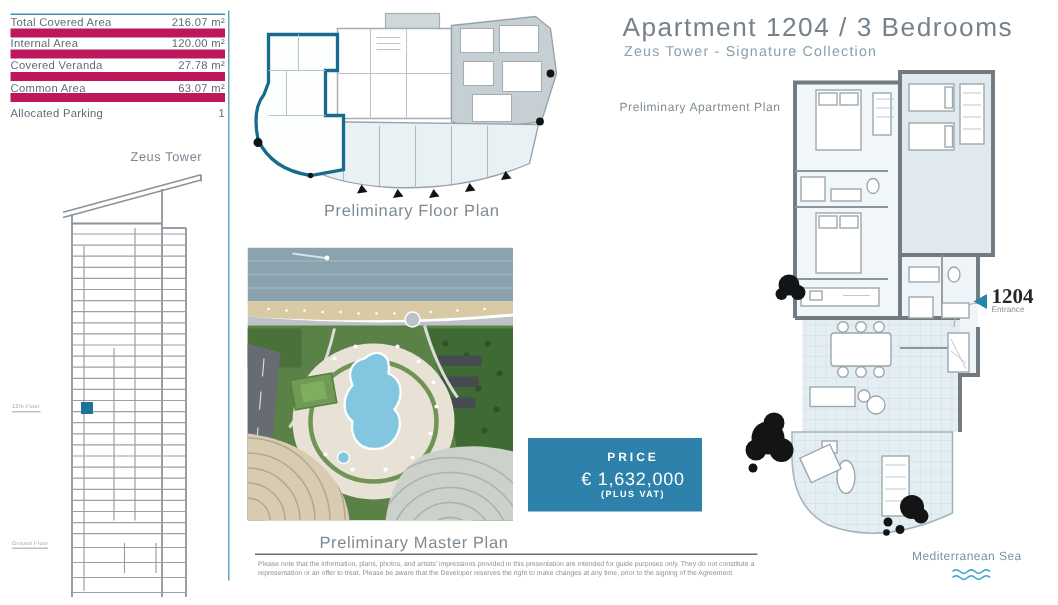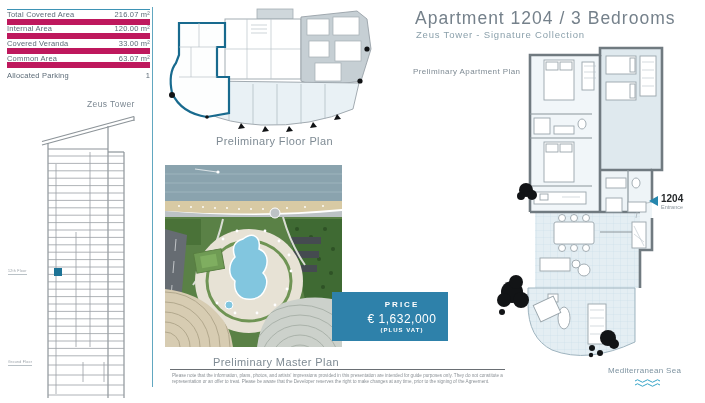--- a/index.html
+++ b/index.html
@@ -30,26 +30,26 @@
   .cap-master { left:213px; top:356px; }
   .master-svg { position:absolute; left:165px; top:165px; }
   
   .title { position:absolute; left:415px; top:8px; font-size:17.5px; color:#75818b; letter-spacing:1px; font-weight:400; }
   .subtitle { position:absolute; left:416px; top:29px; font-size:9.5px; color:#8ba0ab; letter-spacing:0.8px; }
   .cap-apart { left:413px; top:67px; font-size:8px; }
   
   .apart-svg { position:absolute; left:488px; top:42px; }
   .entrance { position:absolute; left:649px; top:194px; display:flex; align-items:flex-start; gap:3px; }
   .arrow-left { width:0; height:0; border-right:9px solid #2586ad; border-top:5px solid transparent; border-bottom:5px solid transparent; margin-top:2px; }
-  .ent-num { font-size:10px; font-weight:bold; color:#25282a; line-height:10px; }
+  .ent-num { font-size:14px; font-weight:bold; color:#25282a; line-height:10px;font-family:Liberation Serif, serif; }
   .ent-lbl { font-size:5.5px; color:#8a949b; }
   .sea-label { position:absolute; left:608px; top:366px; font-size:8px; color:#7e93a0; letter-spacing:0.3px; }
   .sea-waves { position:absolute; left:634px; top:378px; }
   
-  .price-box { position:absolute; left:332px; top:292px; width:116px; height:49px;
+  .price-box { position:absolute; left:352px; top:292px; width:116px; height:49px;
                background:#2e81aa; color:#fff; display:flex; flex-direction:column;
                align-items:center; justify-content:center;padding-left:24px; }
   .price-label { font-size:8px; font-weight:bold; letter-spacing:2px; }
   .price-amount { font-size:12px; letter-spacing:0.5px; margin-top:3px; }
   .price-vat { font-size:6px; font-weight:bold; letter-spacing:1px; margin-top:1px; }
   
   .rule { position:absolute; left:170px; top:369px; width:335px; height:1px; background:#6a6f74; }
   .disc { position:absolute; left:172px; width:338px; font-size:4.6px; line-height:6px; color:#8b9196; }
   .disc1 { top:373px; }
   .disc2 { top:379px; }
@@ -63,21 +63,21 @@
     <div class="srow">
       <span>Total Covered Area</span>
       <span class="val">216.07 m²</span>
     </div>
     <div class="srow">
       <span>Internal Area</span>
       <span class="val">120.00 m²</span>
     </div>
     <div class="srow">
       <span>Covered Veranda</span>
-      <span class="val">33.00 m²</span>
+      <span class="val">27.78 m²</span>
     </div>
     <div class="srow">
       <span>Common Area</span>
       <span class="val">63.07 m²</span>
     </div>
     <div class="srow">
       <span>Allocated Parking</span>
       <span class="val">1</span>
     </div>
   </div>

